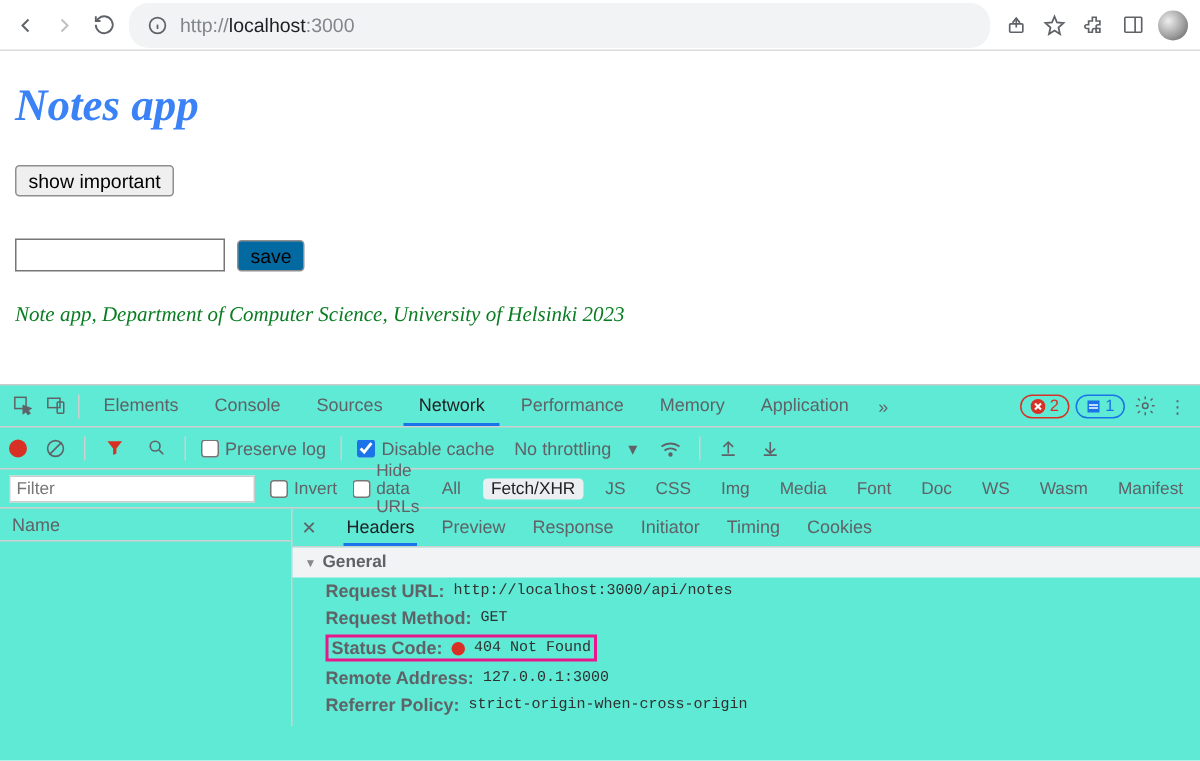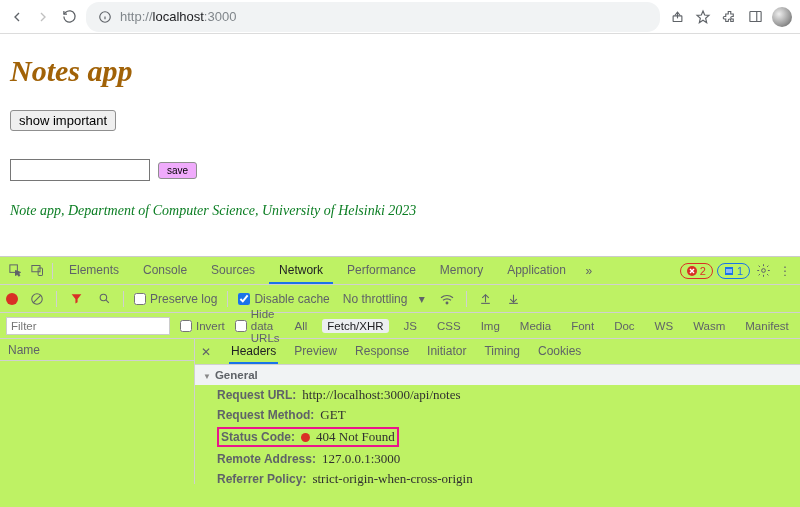--- a/index.html
+++ b/index.html
@@ -11,29 +11,29 @@
   .nav-btn { width: 18px; height: 18px; display: flex; align-items: center; justify-content: center; color: #5f6368; }
   .nav-btn.disabled { color: #c0c0c0; }
   .urlbox { flex: 1; height: 30px; border-radius: 13px; background: #f1f3f4; display: flex; align-items: center; padding: 0 10px; gap: 6px; color: #5f6368; }
   .url-text { color: #202124; font-size: 13px; }
   .url-faded { color: #80868b; }
   .chrome-icon { width: 18px; height: 18px; display:flex; align-items:center; justify-content:center; color:#5f6368; }
   .avatar { width:20px; height:20px; border-radius:50%; background: radial-gradient(circle at 35% 35%, #eee 0%, #999 60%, #555 100%); }
 
   
   .page { padding: 12px 10px 18px 10px; }
-  .page h1 { margin: 8px 0 22px 0; font-family: Georgia, "Times New Roman", serif; font-style: italic; font-weight: bold; color: #a16207; font-size: 30px; }
+  .page h1 { margin: 8px 0 22px 0; font-family: Georgia, "Times New Roman", serif; font-style: italic; font-weight: bold; color: #3b82f6; font-size: 30px; }
   .show-btn { font-size: 13px; padding: 2px 8px; background: #efefef; border: 1px solid #8f8f8f; border-radius: 3px; margin-bottom: 28px; }
   .row-form { display: flex; align-items: center; gap: 8px; margin-bottom: 22px; }
   .note-input { width: 140px; height: 22px; border: 1px solid #767676; background:#fff; }
-  .save-btn { font-size: 10px; padding: 2px 8px; background:#f0abfc; border:1px solid #8f8f8f; border-radius:3px; }
+  .save-btn { font-size: 13px; padding: 2px 8px; background:#0369a1; border:1px solid #8f8f8f; border-radius:3px; }
   .footer-line { font-family: Georgia, "Times New Roman", serif; font-style: italic; color:#0a7d22; font-size:14px; }
 
   
-  .devtools { position:absolute; left:0; right:0; bottom:0; height:251px; border-top:1px solid #cbcbcb; background:#bef264; font-size:12px; color:#333; }
+  .devtools { position:absolute; left:0; right:0; bottom:0; height:251px; border-top:1px solid #cbcbcb; background:#5eead4; font-size:12px; color:#333; }
   .dt-tabs { height:28px; border-bottom:1px solid #d0d0d0; display:flex; align-items:center; padding:0 6px; gap:4px; }
   .dt-spacer { flex:1; }
   .dt-tab { padding: 0 10px; height:27px; line-height:27px; color:#5f6368; border-bottom:2px solid transparent; }
   .dt-tab.active { color:#202124; border-bottom:2px solid #1a73e8; }
   .pill { display:inline-flex; align-items:center; gap:3px; border:1px solid #ccc; border-radius:9px; padding:0 6px; height:16px; font-size:11px; }
   .pill.err { color:#d93025; border-color:#d93025; }
   .pill.info { color:#1a73e8; border-color:#1a73e8; }
 
   .dt-toolbar { height:28px; border-bottom:1px solid #d0d0d0; display:flex; align-items:center; padding:0 6px; gap:10px; color:#5f6368; }
   .record-dot { width:12px; height:12px; border-radius:50%; background:#d93025; }
@@ -57,21 +57,21 @@
 
   .detail-col { flex:1; display:flex; flex-direction:column; }
   .detail-tabs { height:26px; border-bottom:1px solid #d0d0d0; display:flex; align-items:center; padding:0 6px; gap:14px; color:#5f6368; }
   .detail-tabs .x { color:#5f6368; width:14px; }
   .detail-tab { padding:0 2px; height:25px; line-height:25px; border-bottom:2px solid transparent; }
   .detail-tab.active { color:#202124; border-bottom:2px solid #1a73e8; }
   .section-head { background:#f1f3f4; height:20px; line-height:20px; padding:0 8px; color:#5f6368; font-weight:600; font-size:11.5px; }
   .section-head::before { content:"▼"; font-size:8px; margin-right:4px; color:#888; }
   .kv { padding:2px 8px 2px 22px; font-size:12px; color:#333; display:flex; gap:6px; align-items:center; }
   .kv .k { color:#5f6368; font-weight:600; }
-  .kv .v { font-family: Liberation Serif, serif; font-size:13px; color:#303030; }
+  .kv .v { font-family: Liberation Mono, monospace; font-size:10px; color:#303030; }
   .highlight { border:2px solid #e9168c; padding:0 2px; display:inline-flex; align-items:center; gap:6px; }
   .dot-red { width:9px; height:9px; border-radius:50%; background:#d93025; display:inline-block; }
 
   svg { display:block; }
 </style>
 </head>
 <body>
 
 <div class="chrome-bar">
   <div class="nav-btn">

